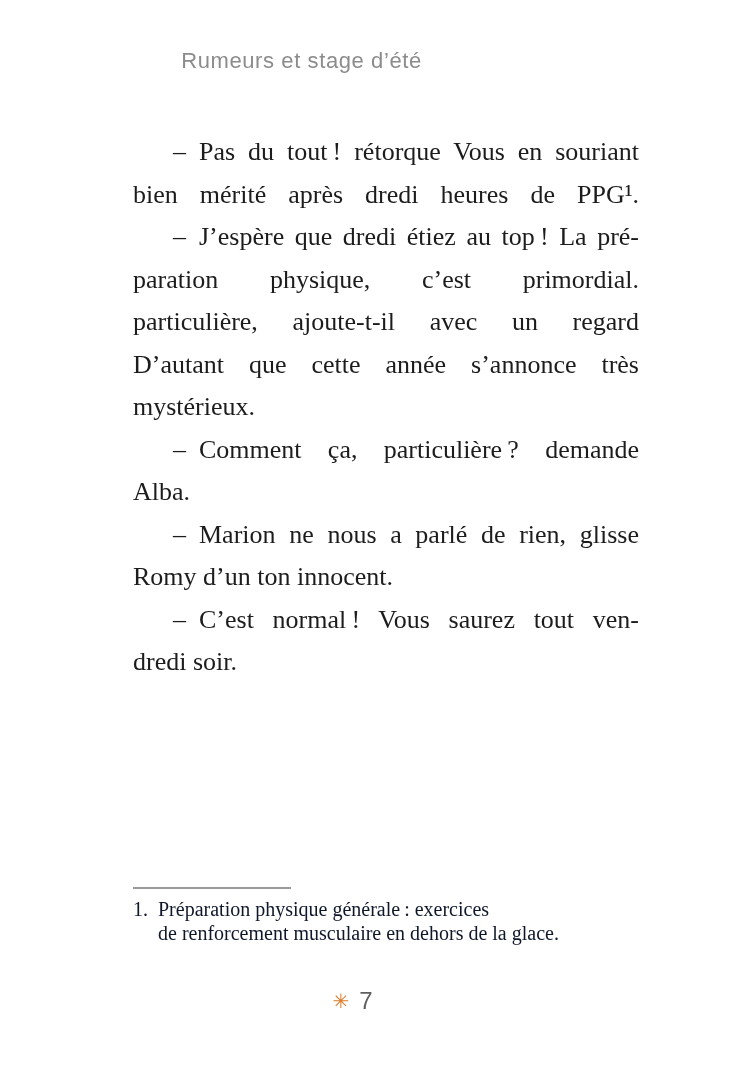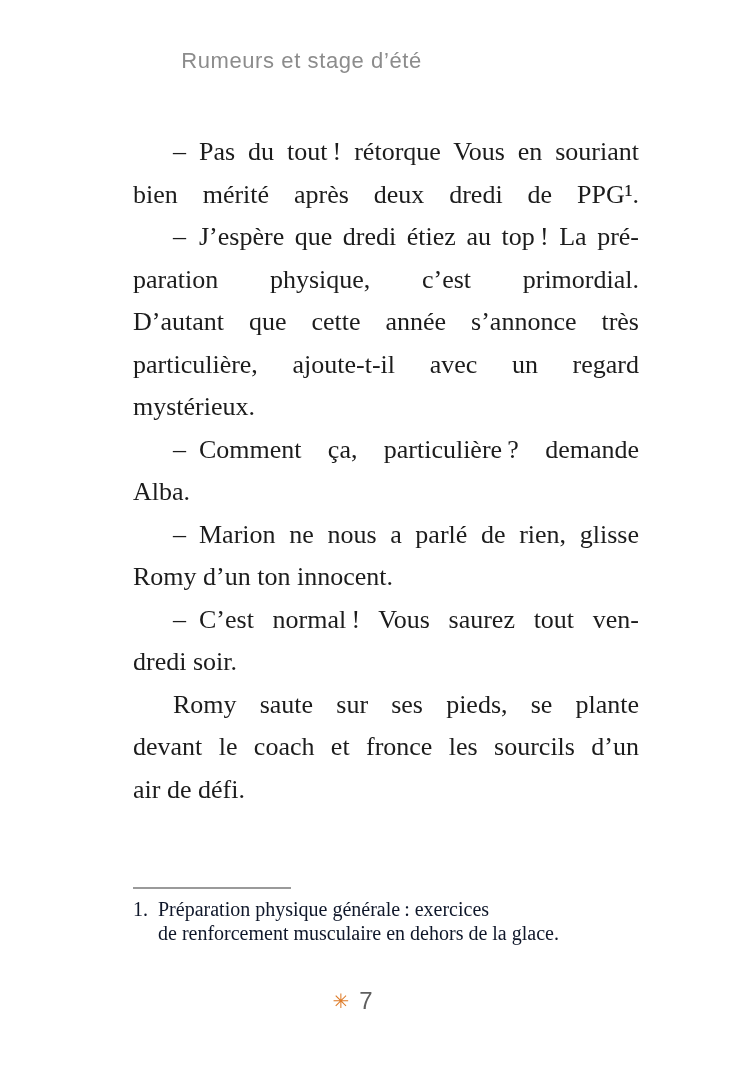--- a/index.html
+++ b/index.html
@@ -97,45 +97,40 @@
 </head>
 <body>
 
 <div class="page">
 
   <div class="running-head">Rumeurs et stage d’été</div>
 
   <div class="body-text">
       <div class="para">
         <div class="line first">– Pas du tout ! rétorque Vous en souriant</div>
-        <div class="line">bien mérité après deux dredi de PPG¹.</div>
+        <div class="line">bien mérité après dredi heures de PPG¹.</div>
       </div>
       <div class="para">
         <div class="line first">– J’espère que dredi étiez au top ! La pré-</div>
         <div class="line">paration physique, c’est primordial.</div>
+        <div class="line">particulière, ajoute-t-il avec un regard</div>
         <div class="line">D’autant que cette année s’annonce très</div>
-        <div class="line">particulière, ajoute-t-il avec un regard</div>
         <div class="line last">mystérieux.</div>
       </div>
       <div class="para">
         <div class="line first">– Comment ça, particulière ? demande</div>
         <div class="line last">Alba.</div>
       </div>
       <div class="para">
         <div class="line first">– Marion ne nous a parlé de rien, glisse</div>
         <div class="line last">Romy d’un ton innocent.</div>
       </div>
       <div class="para">
         <div class="line first">– C’est normal ! Vous saurez tout ven-</div>
         <div class="line last">dredi soir.</div>
-      </div>
-      <div class="para">
-        <div class="line first">Romy saute sur ses pieds, se plante</div>
-        <div class="line">devant le coach et fronce les sourcils d’un</div>
-        <div class="line last">air de défi.</div>
       </div>
     </div>
 
   <div class="footnote-rule"></div>
 
   <div class="footnote">
       <div class="fn-line">1. Préparation physique générale : exercices</div>
       <div class="fn-line indent">de renforcement musculaire en dehors de la glace.</div>
     </div>
 

